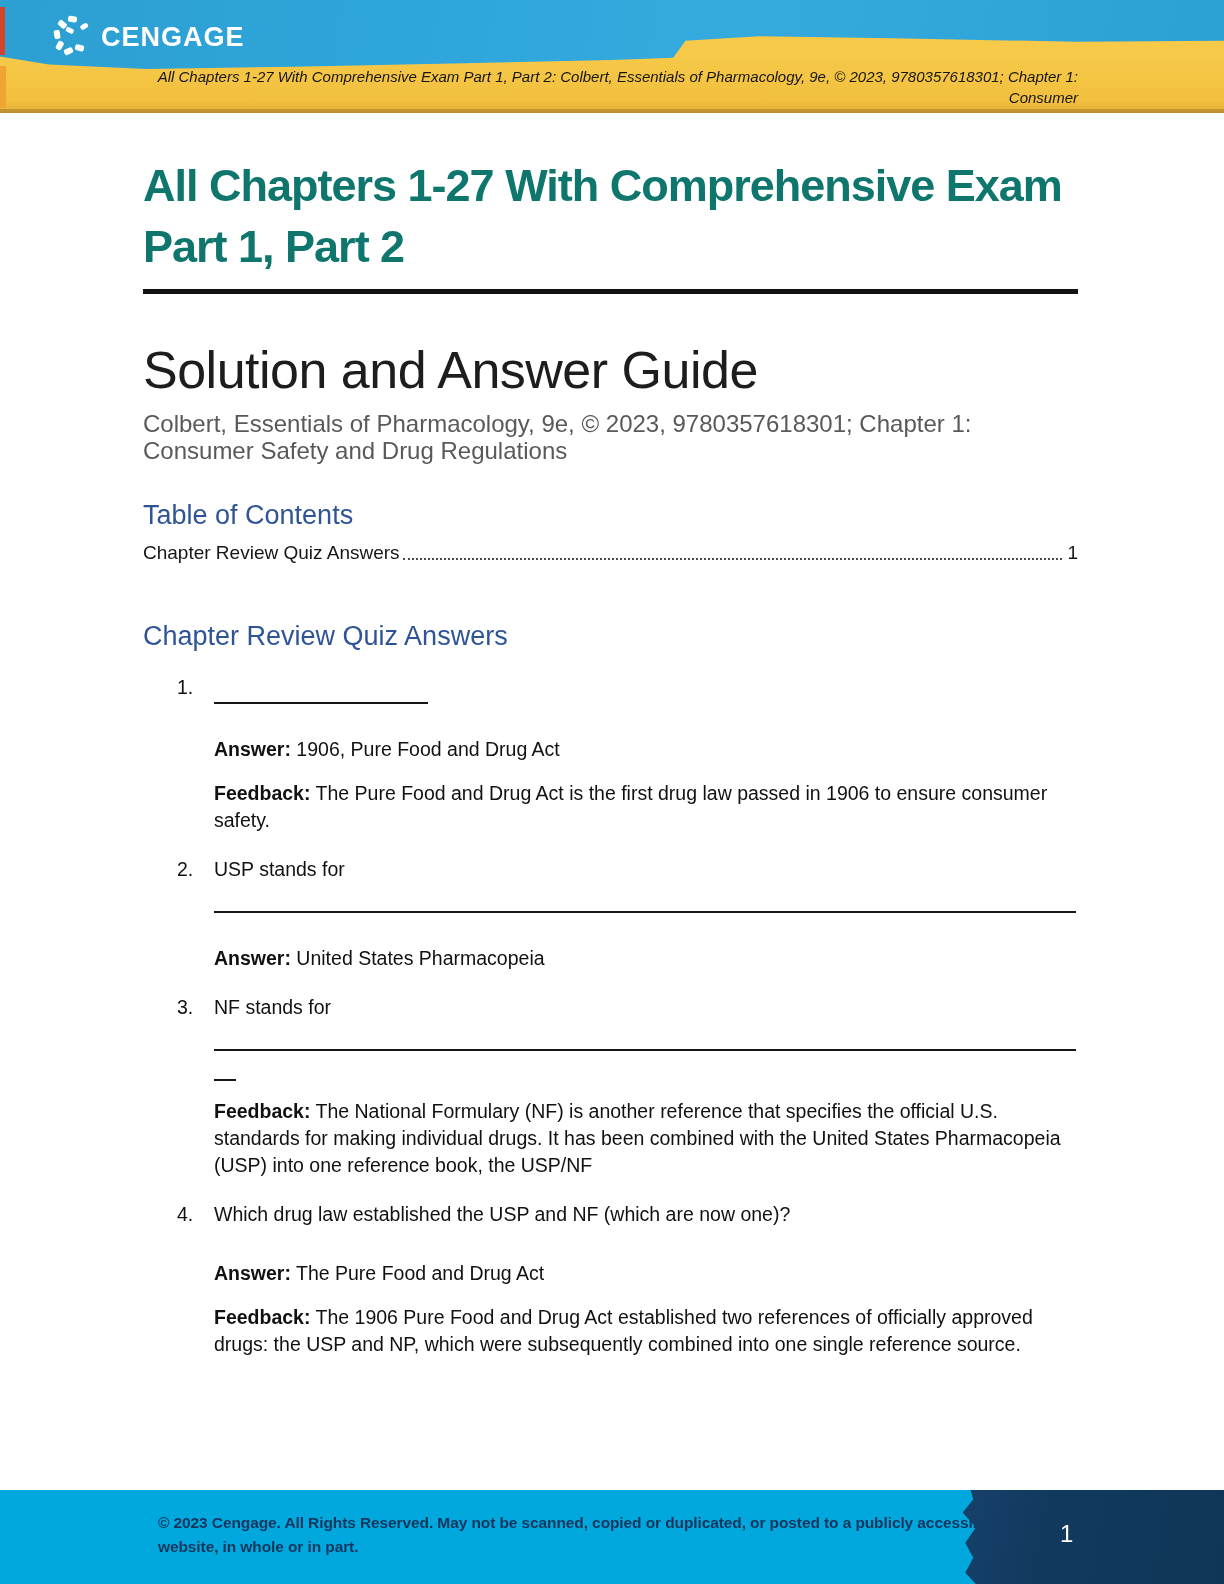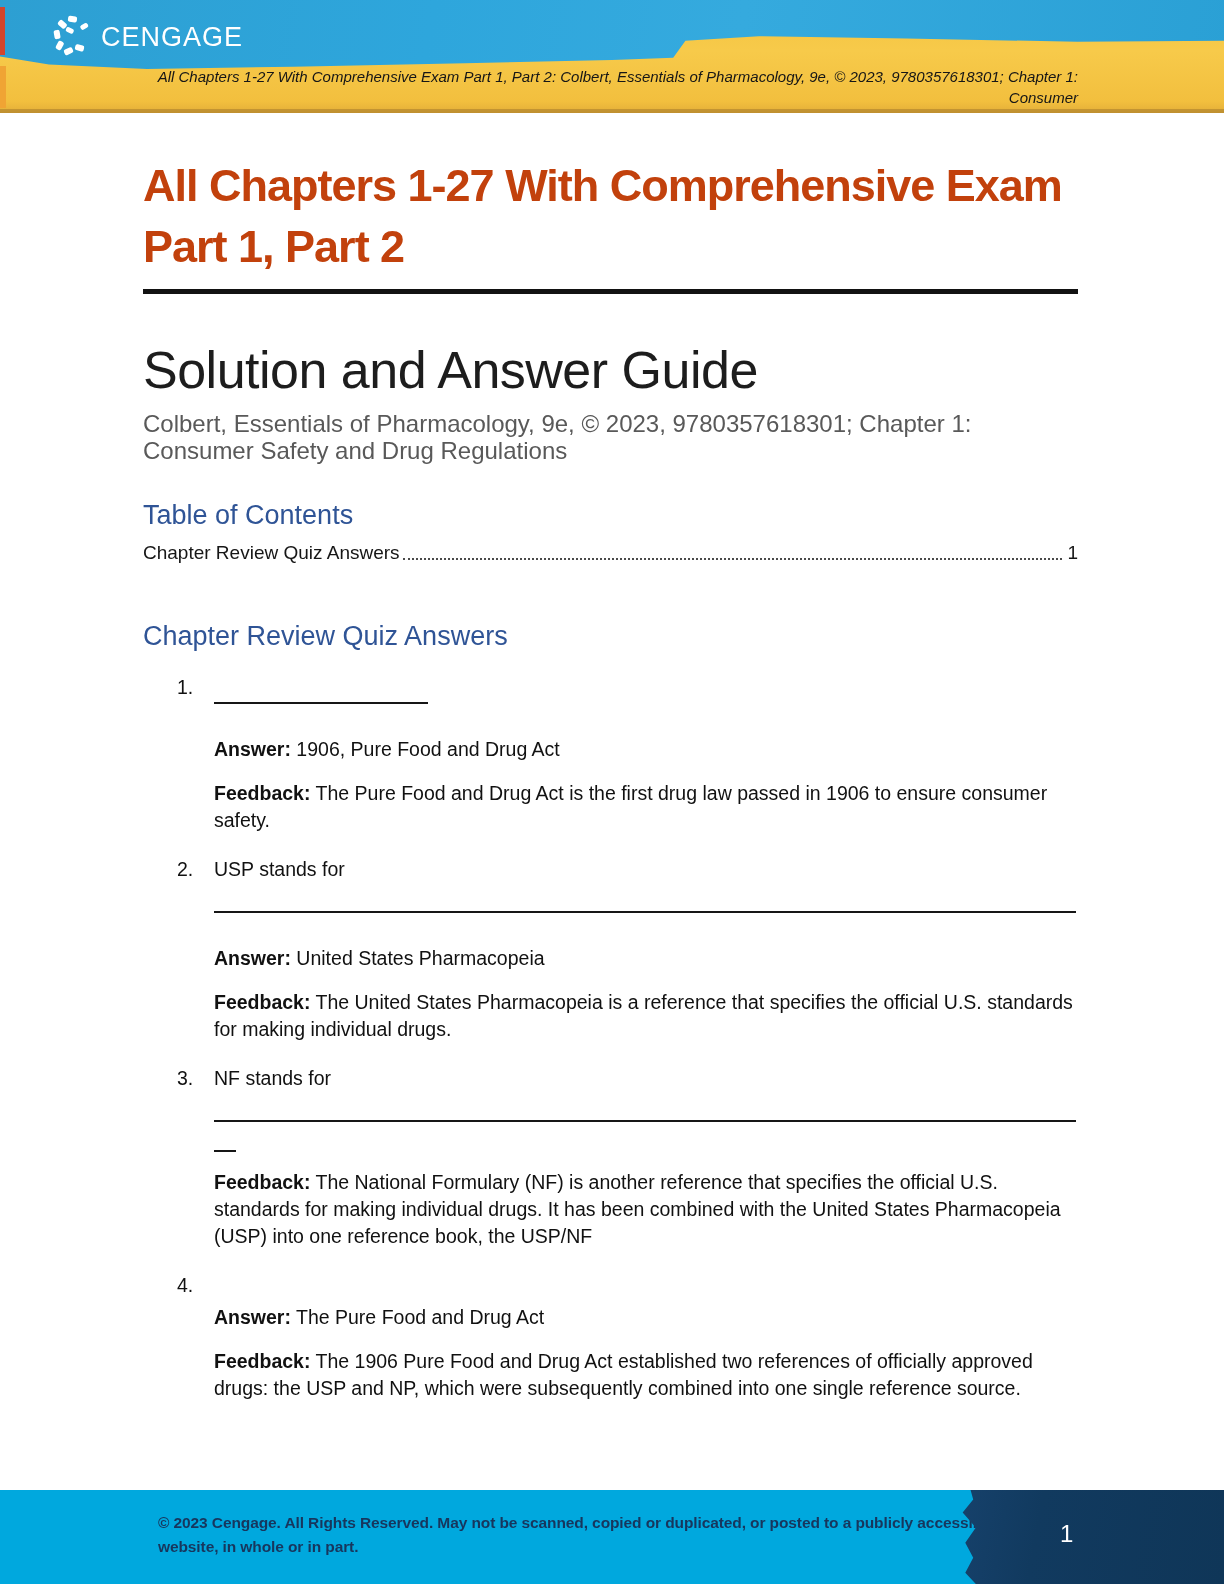--- a/index.html
+++ b/index.html
@@ -33,33 +33,33 @@
   }
   .orange-sliver{
     position:absolute; left:0; bottom:5px; width:6px; height:42px;
     background:#f0a434;
   }
   .logo{
     position:absolute; left:52px; top:14px;
     display:flex; align-items:center; gap:9px;
   }
   .logo-text{
-    color:#ffffff; font-size:27px; font-weight:normal; letter-spacing:1px;
+    color:#ffffff; font-size:27px; font-weight:bold; letter-spacing:1px;
   }
   .banner-text{
     position:absolute; right:146px; top:66px; width:935px;
     text-align:right; font-size:15px; line-height:21px; color:#161616;font-style:italic;
   }
 
   
   .doc{ padding:0 146px 0 143px; }
   .doc-title{
     margin-top:42px;
     font-size:45px; font-weight:bold; letter-spacing:-1px;
-    line-height:61px; color:#c2410c; width:935px;
+    line-height:61px; color:#0f766e; width:935px;
   }
   .title-rule{
     margin-top:12px; width:935px; height:5px; background:#121212;
   }
   .guide-heading{
     margin-top:46px; font-size:52px; font-weight:normal;
     letter-spacing:-0.5px; color:#1d1d1d;
   }
   .guide-subtitle{
     margin-top:10px; font-size:24px; line-height:27px;
@@ -178,35 +178,35 @@
           <p class="answer-p"><b>Answer:</b> 1906, Pure Food and Drug Act</p>
           <p class="feedback-p"><b>Feedback:</b> The Pure Food and Drug Act is the first drug law passed in 1906 to ensure consumer safety.</p>
         </div>
       </div>
       <div class="question">
         <div class="q-num">2.</div>
         <div class="q-body">
           <p class="q-text">USP stands for</p>
           <div class="blank-line full"></div>
           <p class="answer-p"><b>Answer:</b> United States Pharmacopeia</p>
-          <p class="feedback-p"><b>Feedback:</b> The United States Pharmacopeia is a reference that specifies the official U.S. standards for making individual drugs.</p>
         </div>
       </div>
       <div class="question">
         <div class="q-num">3.</div>
         <div class="q-body">
           <p class="q-text">NF stands for</p>
           <div class="blank-line full"></div>
           <div class="blank-line stub"></div>
           <p class="feedback-p"><b>Feedback:</b> The National Formulary (NF) is another reference that specifies the official U.S. standards for making individual drugs. It has been combined with the United States Pharmacopeia (USP) into one reference book, the USP/NF</p>
         </div>
       </div>
       <div class="question">
         <div class="q-num">4.</div>
         <div class="q-body">
+          <p class="q-text">Which drug law established the USP and NF (which are now one)?</p>
           <p class="answer-p"><b>Answer:</b> The Pure Food and Drug Act</p>
           <p class="feedback-p"><b>Feedback:</b> The 1906 Pure Food and Drug Act established two references of officially approved drugs: the USP and NP, which were subsequently combined into one single reference source.</p>
         </div>
       </div>
     </div>
 
 </div>
 
 <div class="page-footer">
   <div class="footer-text">© 2023 Cengage. All Rights Reserved. May not be scanned, copied or duplicated, or posted to a publicly accessible website, in whole or in part.</div>

